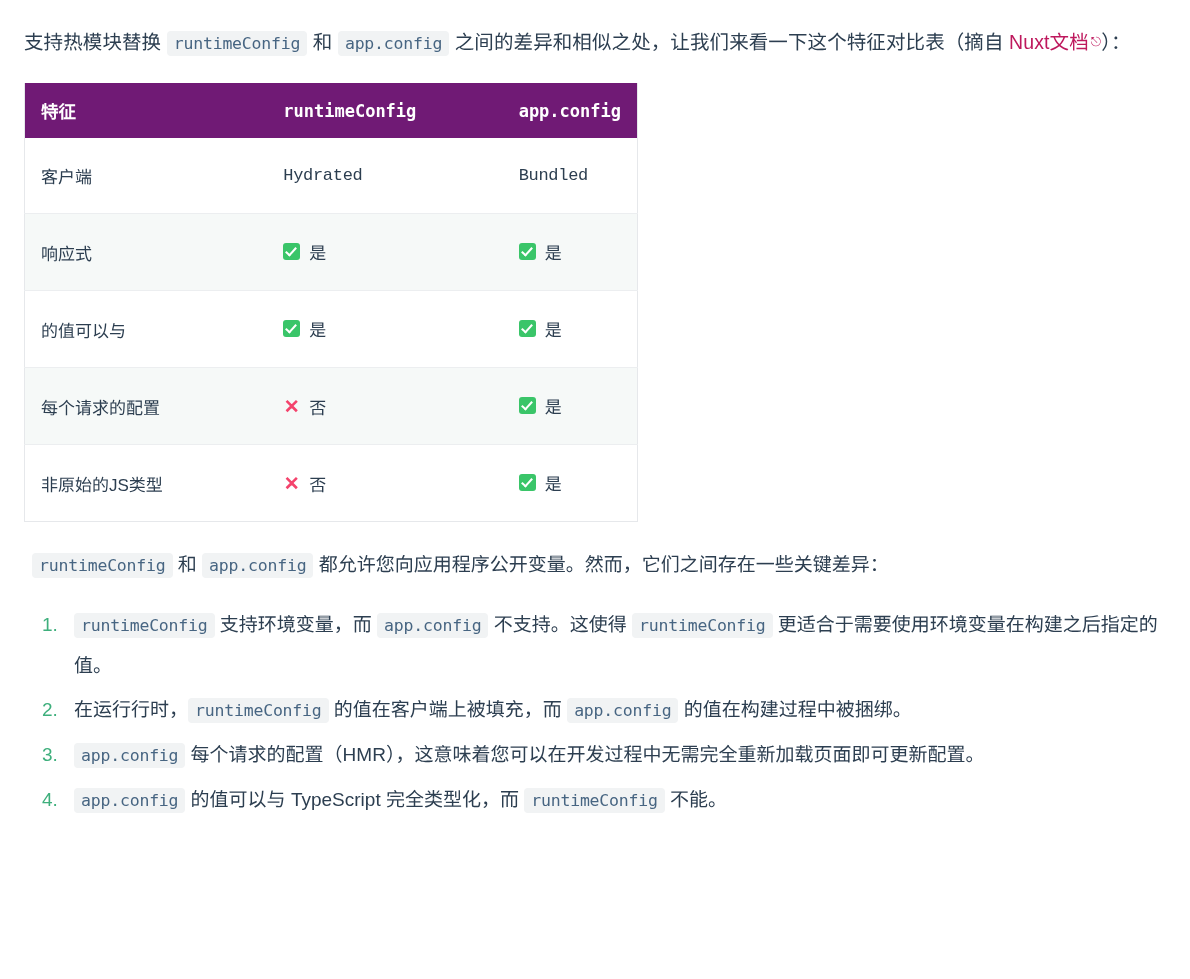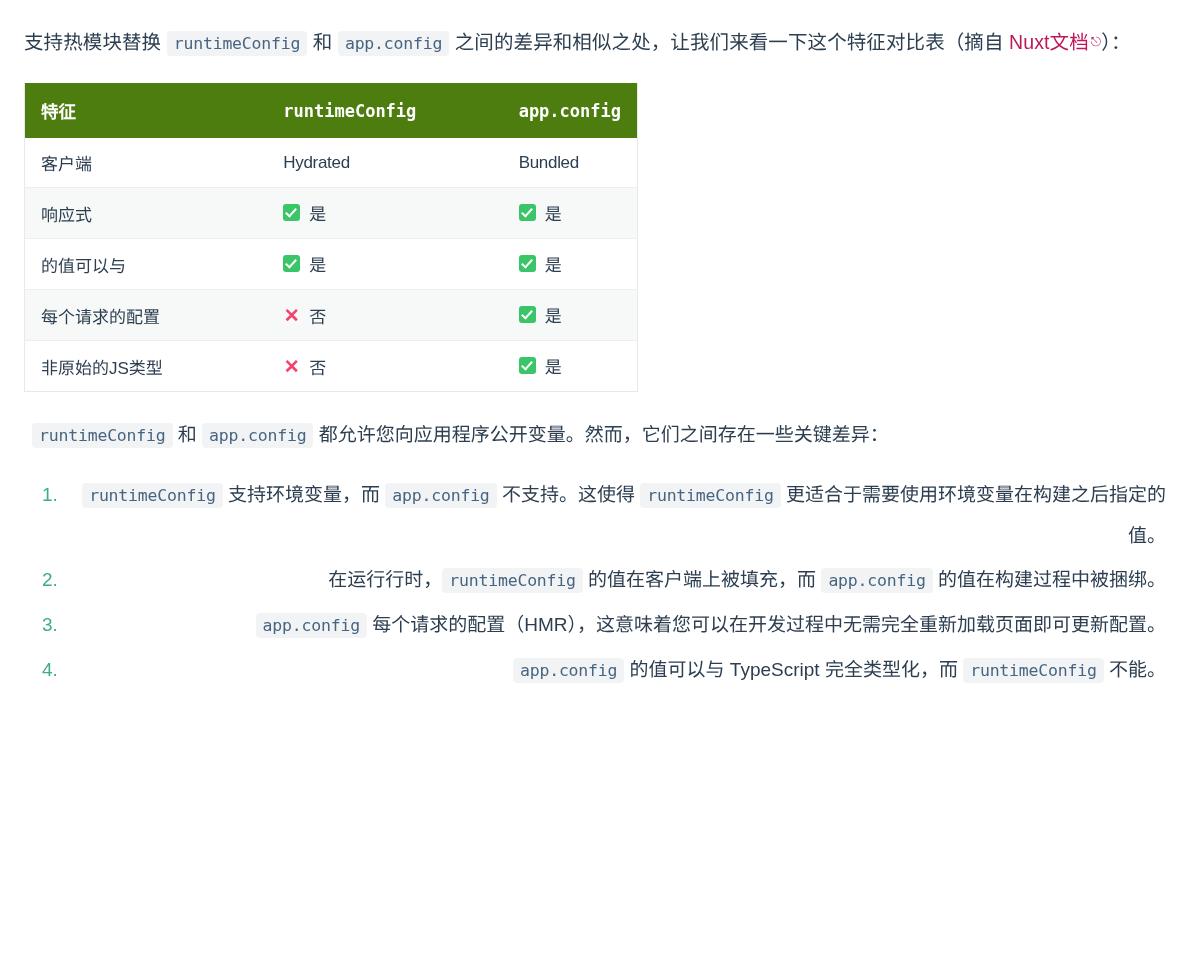--- a/index.html
+++ b/index.html
@@ -51,47 +51,47 @@
     width: 614px;
   }
   table.compare {
     border-collapse: collapse;
     width: 100%;
     font-size: 17px;
     border: 1px solid #e6e8eb;
     border-top: none;
   }
   table.compare thead th {
-    background: #4d7c0f;
+    background: #701a75;
     color: #ffffff;
     text-align: left;
     font-weight: bold;
     font-size: 17.5px;
     padding: 15px 16px;
     border: none;
   }
   table.compare thead th.mono {
     font-family: "DejaVu Sans Mono", monospace;
     font-size: 17px;
   }
   table.compare tbody td {
-    padding: 12px 16px;
+    padding: 25px 16px;
     border-bottom: 1px solid #eceef0;
     color: #2c3e50;
     font-size: 17px;
     vertical-align: middle;
   }
   table.compare tbody tr:nth-child(even) {
     background: #f6f9f8;
   }
   table.compare tbody tr:last-child td {
     border-bottom: none;
   }
   td.mono-cell {
-    font-family: Liberation Sans, sans-serif;
+    font-family: Liberation Mono, monospace;
     font-size: 17.5px;
     letter-spacing: -0.3px;
   }
   .col-feature { width: 212px; }
   .col-rc { width: 204px; }
 
   .mark {
     display: inline-flex;
     align-items: center;
     gap: 9px;
@@ -141,21 +141,20 @@
     color: #2c3e50;
   }
   p.lead code.inline { font-size: 16.5px; }
 
   
   ol.points {
     margin: 0;
     padding-left: 0;
     list-style: none;
     counter-reset: pt;
-    text-align: right;
   }
   ol.points li {
     counter-increment: pt;
     position: relative;
     padding-left: 50px;
     font-size: 19px;
     line-height: 40px;
     color: #2c3e50;
     margin-bottom: 4px;
   }

